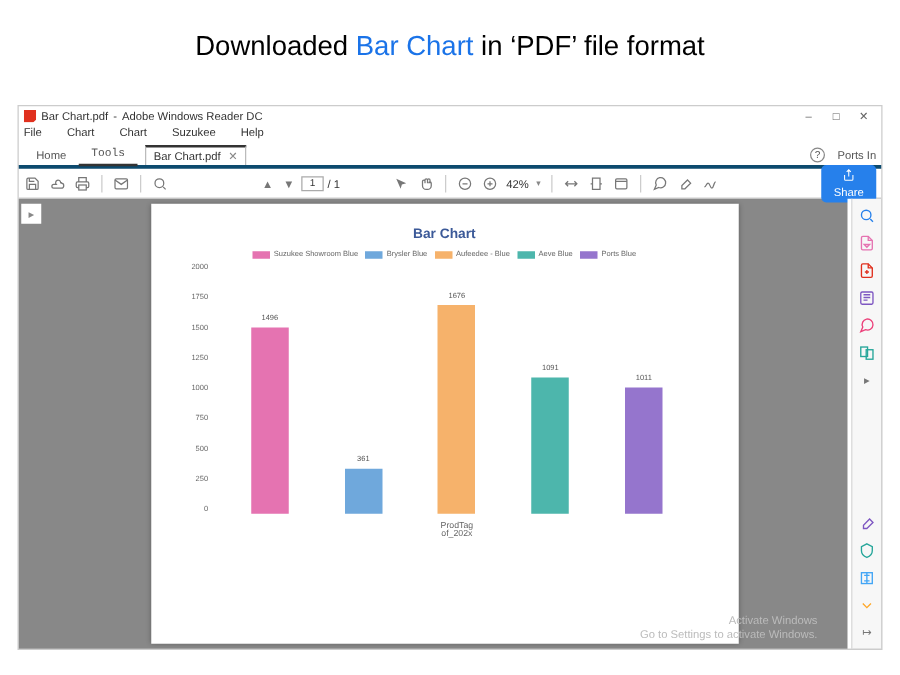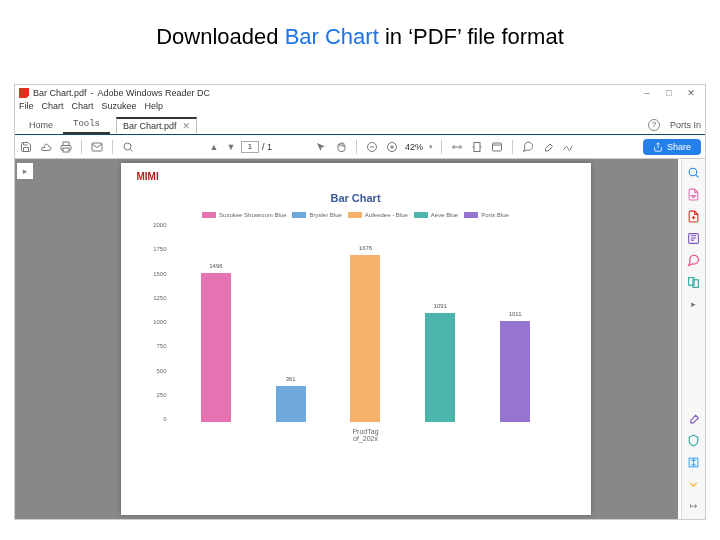--- a/index.html
+++ b/index.html
@@ -4,35 +4,35 @@
 <style>
 * { box-sizing: border-box; margin: 0; padding: 0; }
 body { font-family: Arial, sans-serif; width: 720px; height: 540px; background: #fff; }
 .slide-title { text-align: center; font-size: 22px; padding: 24px 10px 18px; font-weight: 400; color: #000; }
 .slide-title .hl { color: #1a73e8; }
 .app { margin: 16px 14px 0 14px; border: 1px solid #ccc; font-size: 9px; color: #333; background: #fff; }
 .titlebar { display: flex; align-items: center; height: 16px; padding: 0 4px; }
 .app-icon { width: 10px; height: 10px; background: #e0301e; clip-path: polygon(0 0,100% 0,100% 75%,75% 100%,0 100%); margin-right: 4px; }
 .wc { margin-left: auto; display: flex; gap: 10px; color: #666; padding-right: 4px; }
 .wc span { display:inline-flex; align-items:center; justify-content:center; width:12px; height:12px; }
-.menubar { padding: 0 4px; height: 14px; display: flex; gap: 8px; }
-.tabrow { display: flex; align-items: center; height: 20px; border-bottom: 1px solid #0c4a6e; padding: 0 4px; }
+.menubar { padding: 0 4px; height: 14px; display: flex; gap: 20px; }
+.tabrow { display: flex; align-items: center; height: 20px; border-bottom: 3px solid #0c4a6e; padding: 0 4px; }
 .tab { padding: 3px 10px; color: #555; }
 .tab.active { border-bottom: 2px solid #333; font-family: Liberation Mono, monospace; }
 .filetab { display: flex; align-items: center; padding: 2px 6px; border: 1px solid #bbb; border-bottom: none; border-top: 2px solid #333; gap: 6px; margin-left: 6px; }
 .filetab .x { color: #888; }
 .right-links { margin-left: auto; display: flex; align-items: center; gap: 10px; color: #555; }
 .qcircle { width: 12px; height: 12px; border: 1px solid #888; border-radius: 50%; display:inline-flex; align-items:center; justify-content:center; font-size:8px; }
 .toolbar { display:flex; align-items:center; gap:6px; height:24px; border-bottom:1px solid #ccc; padding:0 4px; }
 .ticon { color:#777; display:inline-flex; align-items:center; justify-content:center; width:14px; height:14px; }
 .ticon svg { width:12px; height:12px; }
 .sep { width:1px; height:14px; background:#ccc; margin:0 2px; }
 .pager { display:flex; align-items:center; gap:3px; }
 .pg-in { width:18px; height:12px; border:1px solid #aaa; text-align:center; font-size:8px; }
-.share { margin-left:auto; background:#2680eb; color:#fff; padding:3px 10px; border-radius:4px; display:flex; align-items:center; gap:4px; }
+.share { margin-left:auto; background:#2680eb; color:#fff; padding:3px 10px; border-radius:4px; display:flex; align-items:center; gap:4px;flex-direction:column; }
 .viewport { display:flex; height:360px; background:#888; }
 .gutter { width:3px; background:#fff; }
 .doc-area { flex:1; display:flex; justify-content:center; padding:4px 0; position:relative; }
 .page { width:470px; background:#fff; box-shadow:0 0 4px rgba(0,0,0,.3); position:relative; padding:8px 16px; }
 .logo { font-size:10px; font-weight:bold; color:#b71c1c; }
 .chart-title { text-align:center; font-size:11px; color:#3b5998; font-weight:600; margin-top:10px; }
 .legend { display:flex; justify-content:center; gap:6px; margin:8px 0 4px; font-size:6px; color:#666; flex-wrap:wrap; }
 .lg { display:flex; align-items:center; gap:3px; }
 .sw { width:14px; height:6px; }
 .chart { position:relative; height:220px; margin:0 14px 0 34px; }
@@ -192,21 +192,20 @@
           <path d="M4 12v8a2 2 0 002 2h12a2 2 0 002-2v-8M16 6l-4-4-4 4M12 2v13"></path>
         </svg>
       <span>Share</span>
     </div>
   </div>
 
   <div class="viewport">
     <span class="ticon" style="align-self:flex-start;background:#fff;width:16px;height:16px;margin:4px 0 0 2px;color:#888">▸</span>
     <div class="doc-area">
       <div class="page">
-        <div class="logo">MIMI</div>
         <div class="chart-title">Bar Chart</div>
         <div class="legend" id="legend">
             <span class="lg">
               <span class="sw" style="background:#e573b1"></span>
               <span>Suzukee Showroom Blue</span>
             </span>
             <span class="lg">
               <span class="sw" style="background:#6fa8dc"></span>
               <span>Brysler Blue</span>
             </span>
@@ -251,20 +250,24 @@
               <div class="bar" style="height: 50.55%; background: rgb(149, 117, 205);">
                 <span>1011</span>
               </div>
             </div>
           <div class="xaxis">
             <span>ProdTag</span>
             <span>of_202x</span>
           </div>
         </div>
       </div>
+      <div class="wm">
+        <div>Activate Windows</div>
+        <div>Go to Settings to activate Windows.</div>
+      </div>
     </div>
     <div class="gutter"></div>
     <div class="toolpane">
       <span style="color:#2680eb">
           <svg viewBox="0 0 24 24" fill="none" stroke="currentColor" stroke-width="2">
             <circle cx="11" cy="11" r="7"></circle>
             <path d="M21 21l-4-4"></path>
           </svg>
         </span>
       <span style="color:#e573b1">

